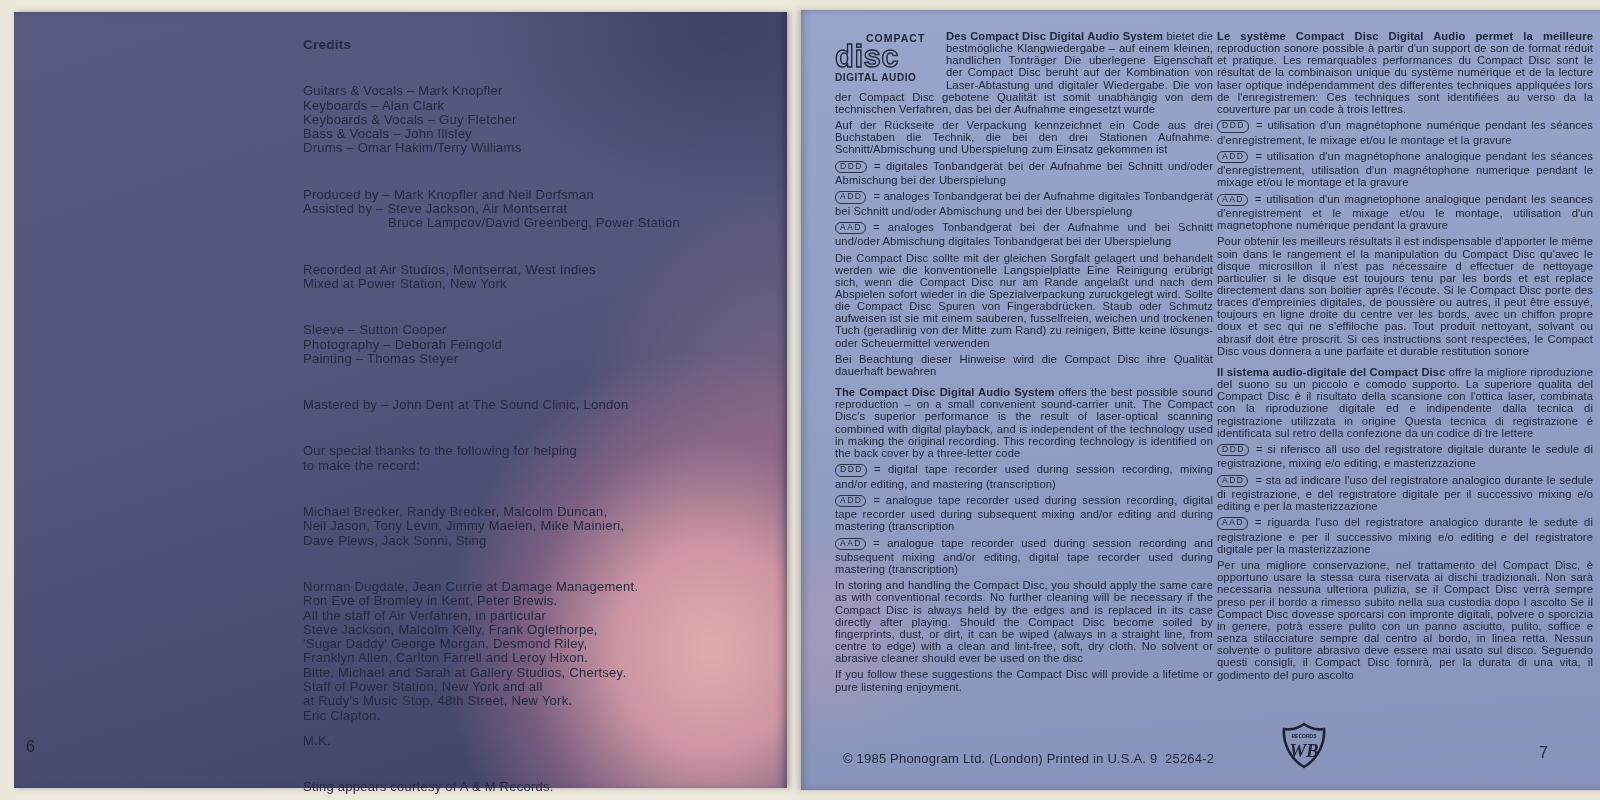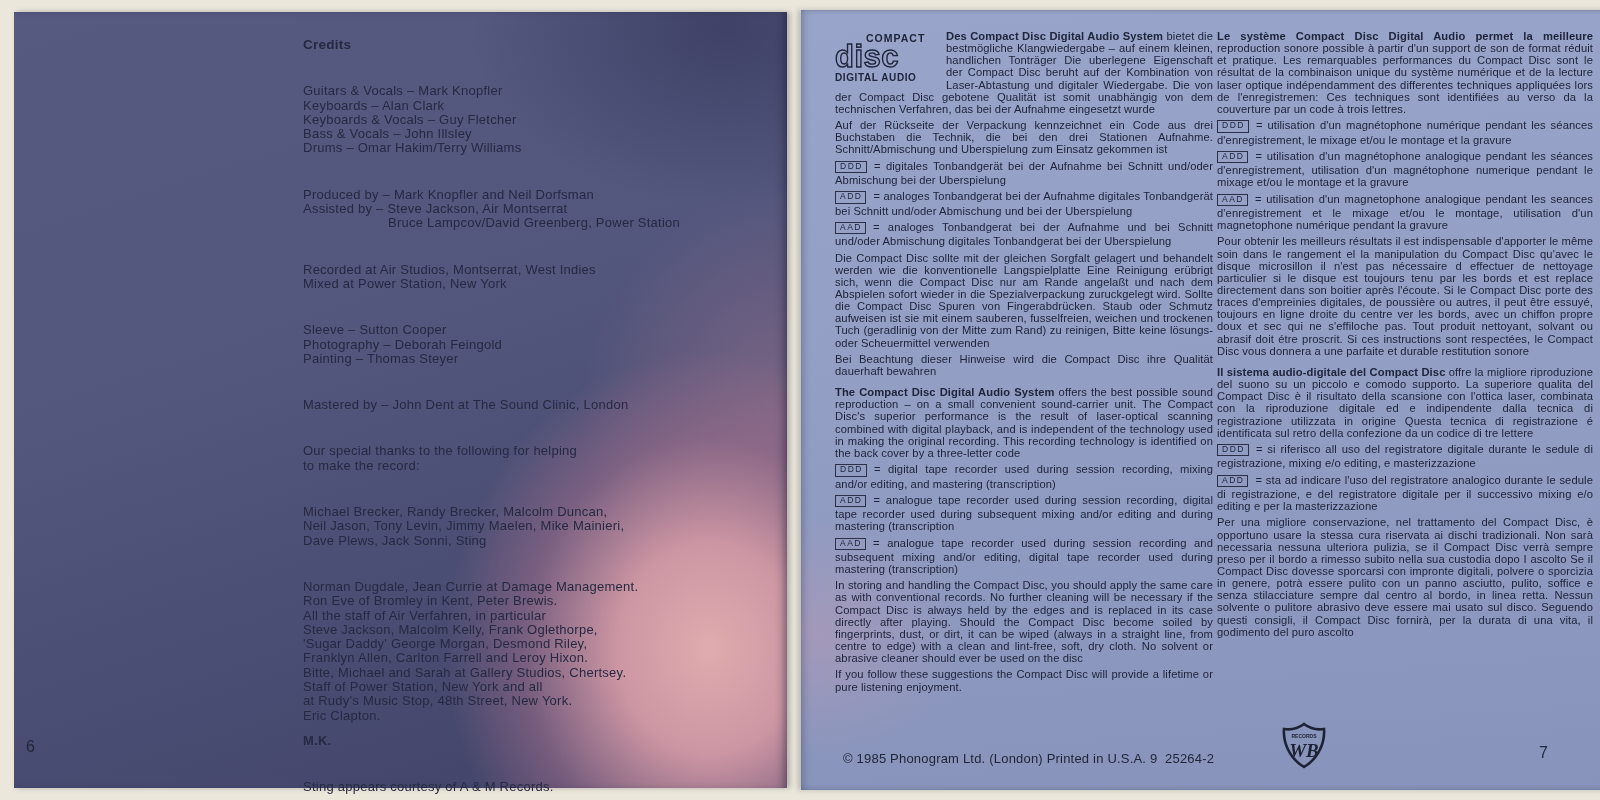--- a/index.html
+++ b/index.html
@@ -18,21 +18,21 @@
       linear-gradient(162deg, #565a80 0%, #53567d 42%, #484b70 78%, #404267 100%);
     box-shadow: inset -7px 0 10px -5px rgba(22,22,44,0.55), 3px 0 5px rgba(70,65,90,0.35);
   }
   .left-text{
     position:absolute;left:289px;top:26px;width:470px;
     color:#262941;font-size:13px;line-height:14.3px;letter-spacing:0.25px;
   }
   .left-text .line{white-space:pre;}
   .credits-heading{font-weight:bold;margin-bottom:13px;font-size:13.5px;}
   .credit-block{margin-bottom:11px;margin-top:32px;}
-  .credit-block.bold-block{font-weight:bold;margin-top:5px;}
+  .credit-block.bold-block{font-weight:normal;margin-top:5px;}
   .page-num{position:absolute;font-size:16px;}
   .page-num-left{left:12px;top:726px;color:#23263a;}
   
   .page-right{
     position:absolute;left:801px;top:10px;width:791px;height:780px;
     background:
       radial-gradient(26% 22% at 2% 80%, rgba(205,155,175,0.35), rgba(150,160,200,0) 70%),
       linear-gradient(176deg, #98a4c9 0%, #929ec4 48%, #8893bb 100%);
     box-shadow: inset 6px 0 9px -5px rgba(25,25,50,0.35), inset -6px 0 10px -4px rgba(25,25,50,0.45), -3px 0 5px rgba(80,75,95,0.30);
     padding-left: 24px;
@@ -41,21 +41,21 @@
        text-align:justify;letter-spacing:0.1px;}
   .col-1{left:34px;width:378px;}
   .col-2{left:416px;width:376px;}
   .para{margin:0 0 4px 0;}
   .intro{margin:0 0 4px 0;}
   .section + .section{margin-top:9px;}
   .code-para{margin:3px 0 4px 0;}
   .code-box{
     display:inline-block;font-size:8.5px;line-height:9.5px;letter-spacing:1.5px;
     border:1px solid #2b3048;padding:0 3px 1px 4px;margin-right:7px;
-    position:relative;top:-1px;border-radius:0;
+    position:relative;top:-1px;border-radius:6px;
   }
   .cd-logo{float:left;width:104px;height:52px;margin:1px 7px 2px 0;}
   .rp-footer{
     position:absolute;left:42px;top:741px;color:#1f2437;
     font-size:13px;letter-spacing:0.2px;white-space:pre;
   }
   .wb-logo{position:absolute;left:480px;top:712px;width:46px;height:48px;}
   .page-num-right{left:738px;top:734px;color:#232a44;position:absolute;font-size:16px;}
 </style>
 </head>
@@ -172,20 +172,21 @@
       <div>
           <p class="para">Pour obtenir les meilleurs résultats il est indispensable d'apporter le même soin dans le rangement el la manipulation du Compact Disc qu'avec le disque microsillon il n'est pas nécessaire d effectuer de nettoyage particulier si le disque est toujours tenu par les bords et est replace directement dans son boitier après l'écoute. Si le Compact Disc porte des traces d'empreinies digitales, de poussière ou autres, il peut être essuyé, toujours en ligne droite du centre ver les bords, avec un chiffon propre doux et sec qui ne s'effiloche pas. Tout produit nettoyant, solvant ou abrasif doit étre proscrit. Si ces instructions sont respectées, le Compact Disc vous donnera a une parfaite et durable restitution sonore</p>
         </div>
     </div>
 
     <div class="section">
       <p class="intro"><b>Il sistema audio-digitale del Compact Disc</b> <span>offre la migliore riproduzione del suono su un piccolo e comodo supporto. La superiore qualita del Compact Disc è il risultato della scansione con l'ottica laser, combinata con la riproduzione digitale ed e indipendente dalla tecnica di registrazione utilizzata in origine Questa tecnica di registrazione é identificata sul retro della confezione da un codice di tre lettere</span></p>
       <div>
           <p class="para code-para"><span class="code-box">DDD</span><span>=  si riferisco all uso del registratore digitale durante le sedule di registrazione, mixing e/o editing, e masterizzazione</span></p>
           <p class="para code-para"><span class="code-box">ADD</span><span>=  sta ad indicare l'uso del registratore analogico durante le sedule di registrazione, e del registratore digitale per il successivo mixing e/o editing e per la masterizzazione</span></p>
+          <p class="para code-para"><span class="code-box">AAD</span><span>=  riguarda l'uso del registratore analogico durante le sedute di registrazione e per il successivo mixing e/o editing e del registratore digitale per la masterizzazione</span></p>
         </div>
       <div>
           <p class="para">Per una migliore conservazione, nel trattamento del Compact Disc, è opportuno usare la stessa cura riservata ai dischi tradizionali. Non sarà necessaria nessuna ulteriora pulizia, se il Compact Disc verrà sempre preso per il bordo a rimesso subito nella sua custodia dopo I ascolto Se il Compact Disc dovesse sporcarsi con impronte digitali, polvere o sporcizia in genere, potrà essere pulito con un panno asciutto, pulito, soffice e senza stilacciature sempre dal centro al bordo, in linea retta. Nessun solvente o pulitore abrasivo deve essere mai usato sul disco. Seguendo questi consigli, il Compact Disc fornirà, per la durata di una vita, il godimento del puro ascolto</p>
         </div>
     </div>
   </div>
 
   <div class="rp-footer">© 1985 Phonogram Ltd. (London) Printed in U.S.A. 9  25264-2</div>
 
   <div class="wb-logo">

